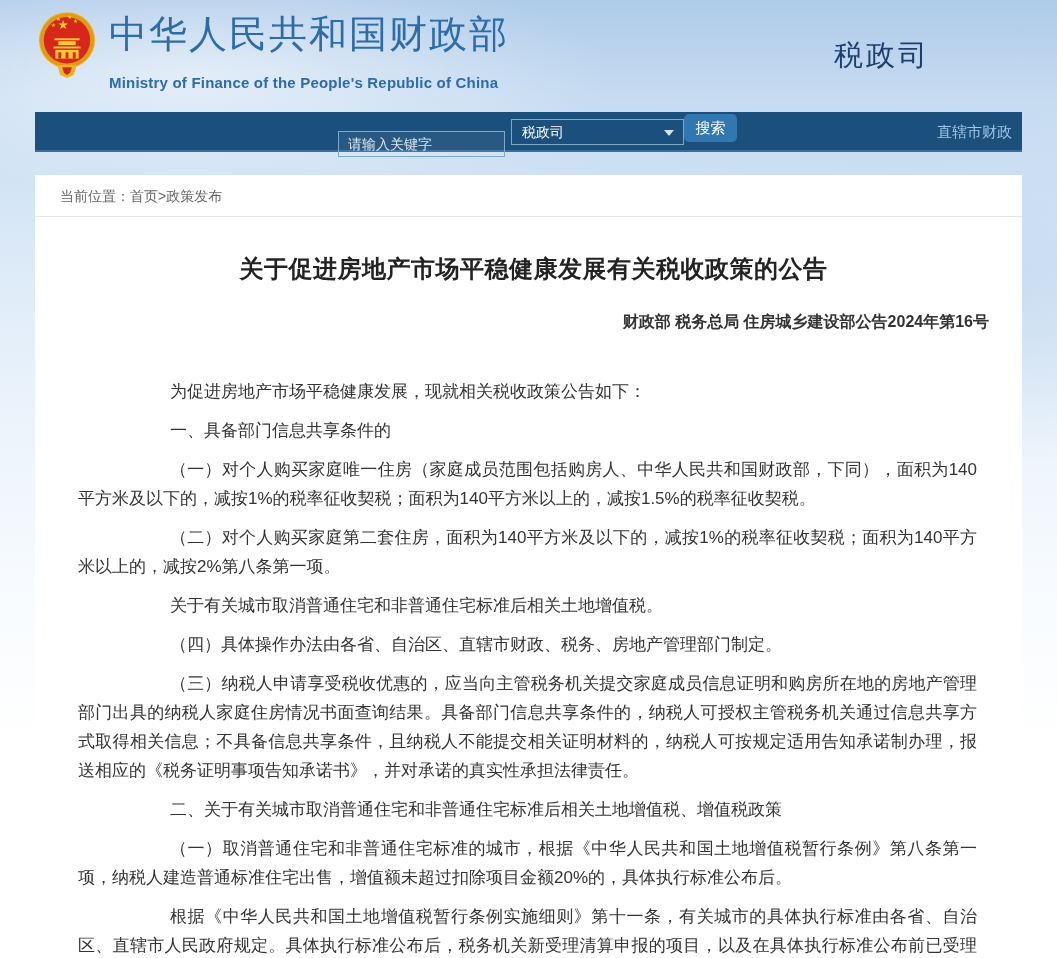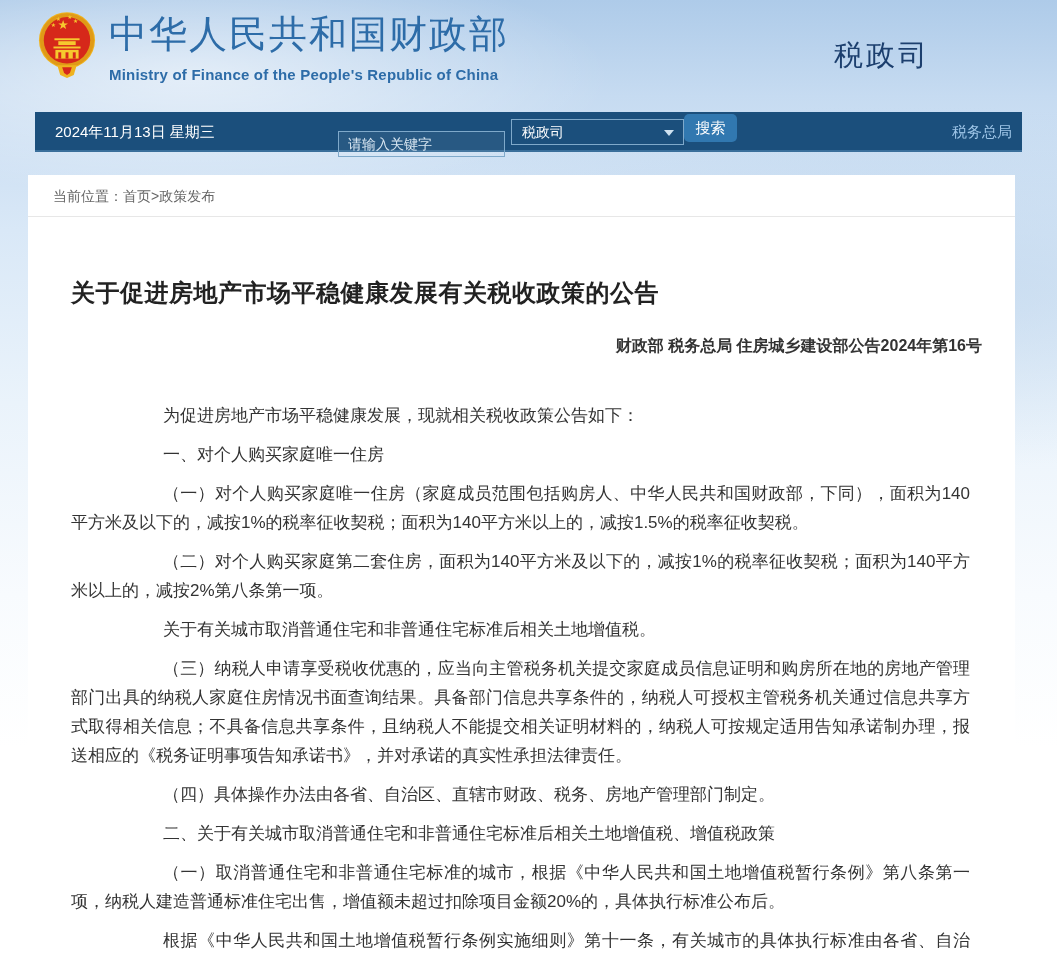--- a/index.html
+++ b/index.html
@@ -14,21 +14,21 @@
       radial-gradient(ellipse 700px 200px at 18% 8%, rgba(255,255,255,0.55), rgba(255,255,255,0) 60%),
       radial-gradient(ellipse 900px 260px at 85% 30%, rgba(176,203,231,0.5), rgba(255,255,255,0) 70%),
       linear-gradient(180deg, #aecbe9 0%, #c6dbf1 10%, #d9e8f7 24%, #eaf3fb 42%, #f8fbfe 62%, #ffffff 78%);
   }
 
   
   .header { position:absolute; left:35px; top:0; width:987px; height:112px; }
   .emblem { position:absolute; left:3px; top:9px; width:58px; height:76px; }
   .site-titles { position:absolute; left:74px; top:12px; white-space:nowrap; }
   .site-title { font-size:38px; font-weight:normal; color:var(--title-blue,#2d6ca8); letter-spacing:2px; line-height:44px; }
-  .site-subtitle { font-size:15px; font-weight:bold; color:var(--title-blue,#2d6ca8); margin-top:10px; letter-spacing:0.2px; }
+  .site-subtitle { font-size:15px; font-weight:bold; color:var(--title-blue,#2d6ca8); margin-top:18px; letter-spacing:0.2px; }
   .dept { position:absolute; right:92px; top:36px; font-size:29px; color:#1c3f6e; letter-spacing:3px; }
 
   
   .navbar {
     position:absolute; left:35px; top:112px; width:987px; height:40px;
     background:var(--navbar-bg,#1b4f7c);
     border-bottom:2px solid #3a6f9b;
   }
   .nav-date { position:absolute; left:20px; top:0; height:40px; line-height:40px; color:#ffffff; font-size:15px; }
   .search-input {
@@ -52,33 +52,33 @@
     background:var(--button-bg,#3178b0); color:#ffffff; border:none; font-size:15px;
     font-family:"Liberation Sans",sans-serif; cursor:pointer; border-radius:5px;
   }
   .home-link {
     position:absolute; right:10px; top:0; height:40px; line-height:40px;
     color:var(--link-light,#9fc6e8); font-size:15px; text-decoration:none; cursor:pointer;
   }
 
   
   .content {
-    position:absolute; left:28px; top:175px; width:987px; height:783px;
+    position:absolute; left:35px; top:175px; width:987px; height:783px;
     background:#ffffff; overflow:hidden;
   }
   .breadcrumb {
     height:42px; line-height:42px; padding:0 25px;
     border-bottom:1px solid #e7e7e7; font-size:14px; color:#666666;
   }
   .breadcrumb a { color:#666666; text-decoration:none; cursor:pointer; }
 
   .article { padding:36px 33px 0 43px; }
   .article-title {
-    font-size:24px; font-weight:bold; color:#222222;
-    line-height:32px; letter-spacing:0.5px;margin-top:24px;
+    text-align:center; font-size:24px; font-weight:bold; color:#222222;
+    line-height:32px; letter-spacing:0.5px;
   }
   .doc-number {
     text-align:right; font-size:16px; font-weight:bold; color:#333333; margin-top:27px;
   }
   .article-body { margin-top:44px; }
   .article-body p.para {
     font-size:17px; color:#333333; line-height:29px;
     text-indent:92px; text-align:justify; margin:0 12px 10px 0;
   }
 </style>
@@ -113,47 +113,46 @@
       </svg>
     </div>
     <div class="site-titles">
       <div class="site-title">中华人民共和国财政部</div>
       <div class="site-subtitle">Ministry of Finance of the People's Republic of China</div>
     </div>
     <div class="dept">税政司</div>
   </div>
 
   <div class="navbar">
-    <div class="nav-date">2024年11月13日 星期三</div>
     <input class="search-input" type="text" placeholder="请输入关键字" style="">
     <div class="channel-select">
       <span>税政司</span>
       <span class="channel-caret"></span>
     </div>
     <button class="search-btn">搜索</button>
-    <a class="home-link">税务总局</a>
+    <a class="home-link">直辖市财政</a>
   </div>
 
   <div class="content">
 
     <div class="breadcrumb">
       <span>当前位置：</span><a>首页</a><span>&gt;</span><a>政策发布</a>
     </div>
 
     <div class="article">
       <h1 class="article-title">关于促进房地产市场平稳健康发展有关税收政策的公告</h1>
       <div class="doc-number">财政部 税务总局 住房城乡建设部公告2024年第16号</div>
       <div class="article-body">
           <p class="para">为促进房地产市场平稳健康发展，现就相关税收政策公告如下：</p>
-          <p class="para">一、对个人购买家庭唯一住房</p>
+          <p class="para">一、具备部门信息共享条件的</p>
           <p class="para">（一）对个人购买家庭唯一住房（家庭成员范围包括购房人、中华人民共和国财政部，下同），面积为140平方米及以下的，减按1%的税率征收契税；面积为140平方米以上的，减按1.5%的税率征收契税。</p>
           <p class="para">（二）对个人购买家庭第二套住房，面积为140平方米及以下的，减按1%的税率征收契税；面积为140平方米以上的，减按2%第八条第一项。</p>
           <p class="para">关于有关城市取消普通住宅和非普通住宅标准后相关土地增值税。</p>
+          <p class="para">（四）具体操作办法由各省、自治区、直辖市财政、税务、房地产管理部门制定。</p>
           <p class="para">（三）纳税人申请享受税收优惠的，应当向主管税务机关提交家庭成员信息证明和购房所在地的房地产管理部门出具的纳税人家庭住房情况书面查询结果。具备部门信息共享条件的，纳税人可授权主管税务机关通过信息共享方式取得相关信息；不具备信息共享条件，且纳税人不能提交相关证明材料的，纳税人可按规定适用告知承诺制办理，报送相应的《税务证明事项告知承诺书》，并对承诺的真实性承担法律责任。</p>
-          <p class="para">（四）具体操作办法由各省、自治区、直辖市财政、税务、房地产管理部门制定。</p>
           <p class="para">二、关于有关城市取消普通住宅和非普通住宅标准后相关土地增值税、增值税政策</p>
           <p class="para">（一）取消普通住宅和非普通住宅标准的城市，根据《中华人民共和国土地增值税暂行条例》第八条第一项，纳税人建造普通标准住宅出售，增值额未超过扣除项目金额20%的，具体执行标准公布后。</p>
           <p class="para">根据《中华人民共和国土地增值税暂行条例实施细则》第十一条，有关城市的具体执行标准由各省、自治区、直辖市人民政府规定。具体执行标准公布后，税务机关新受理清算申报的项目，以及在具体执行标准公布前已受理清算申报但未出具清算</p>
         </div>
     </div>
 
   </div>
 </div>
 
 </body></html>

